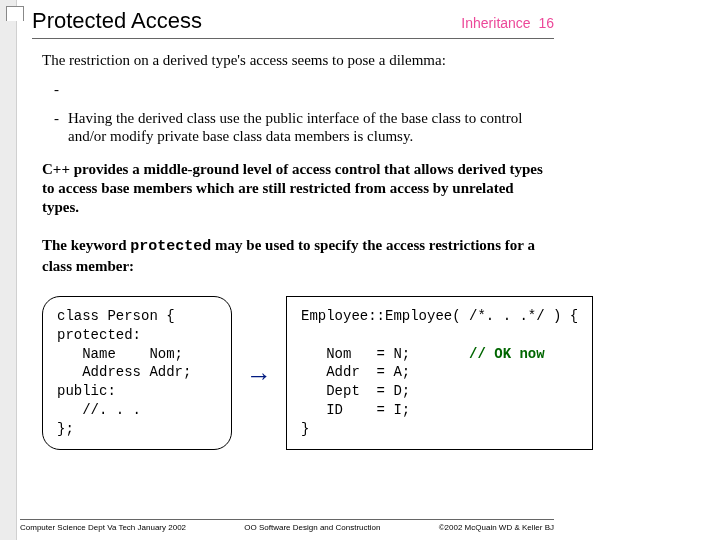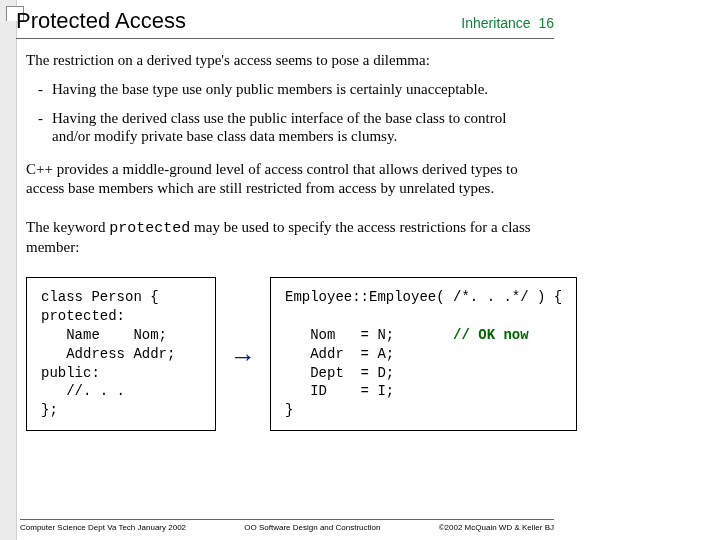--- a/index.html
+++ b/index.html
@@ -10,21 +10,21 @@
     width: 720px;
     height: 540px;
     overflow: hidden;
     position: relative;
   }
   .slide {
     position: relative;
     width: 572px;
     height: 540px;
     box-sizing: border-box;
-    padding: 8px 18px 0 16px;
+    padding: 8px 18px 0 32px;
   }
   .leftbar {
     position: absolute;
     left: 0;
     top: 0;
     width: 16px;
     height: 540px;
     background: #ececec;
     border-right: 1px solid #d0d0d0;
   }
@@ -47,21 +47,21 @@
   }
   .title {
     font-family: Arial, sans-serif;
     font-size: 22px;
     font-weight: 400;
     color: #000;
   }
   .topright {
     font-family: Arial, sans-serif;
     font-size: 14px;
-    color: #15803d;
+    color: #ec4899;
   }
   .body {
     padding: 8px 8px 0 10px;
     font-size: 15px;
     line-height: 1.25;
   }
   .intro {
     margin: 4px 0 10px 0;
   }
   .bullets {
@@ -70,40 +70,42 @@
   .bullet {
     display: flex;
     margin: 4px 0 10px 12px;
   }
   .dash {
     width: 14px;
     flex: 0 0 14px;
   }
   .para {
     margin: 9px 0 20px 0;
+    font-weight: bold;
   }
   .mono {
     font-family: "Courier New", monospace;
   }
   .codearea {
     display: flex;
     align-items: center;
     gap: 14px;
     margin-top: 2px;
   }
   .codebox {
     border: 1px solid #000;
     padding: 10px 14px;
     font-family: "Courier New", monospace;
     font-size: 14px;
     line-height: 1.35;
     white-space: pre;
   }
   .codebox.left {
     min-width: 160px;
+    border-radius: 18px;
   }
   .codebox.right {
     flex: 1;
   }
   .arrow {
     font-size: 26px;
     color: #001a80;
     font-weight: bold;
   }
   .comment {
@@ -140,21 +142,20 @@
     </div>
   </div>
 
   <div class="body">
 
     <div class="intro">The restriction on a derived type's access seems to pose a dilemma:</div>
 
     <div class="bullets">
       <div class="bullet">
         <span class="dash">-</span>
-        <span>Having the base type use only public members is certainly unacceptable.</span>
       </div>
       <div class="bullet">
         <span class="dash">-</span>
         <span>Having the derived class use the public interface of the base class to control and/or modify private base class data members is clumsy.</span>
       </div>
     </div>
 
     <div class="para">C++ provides a middle-ground level of access control that allows derived types to access base members which are still restricted from access by unrelated types.</div>
 
     <div class="para">

